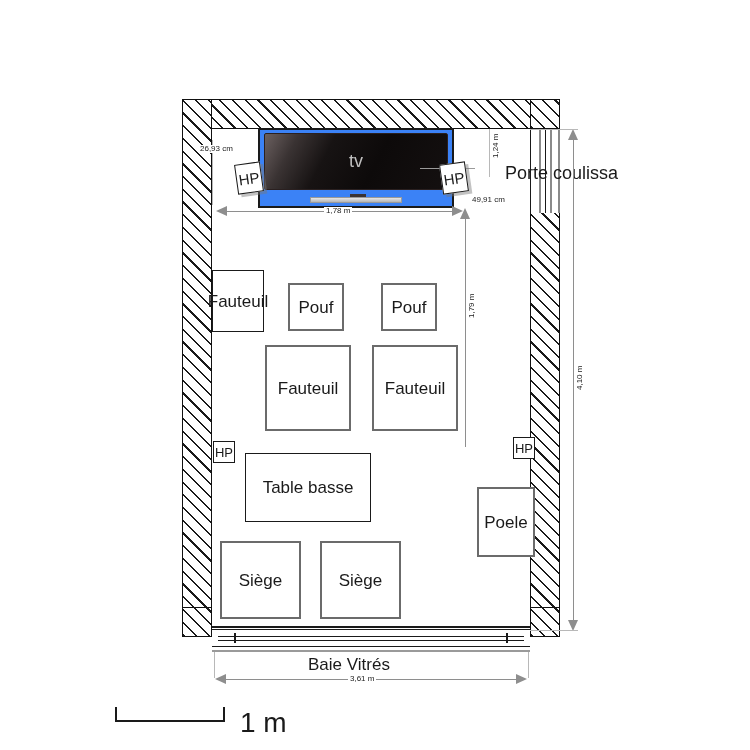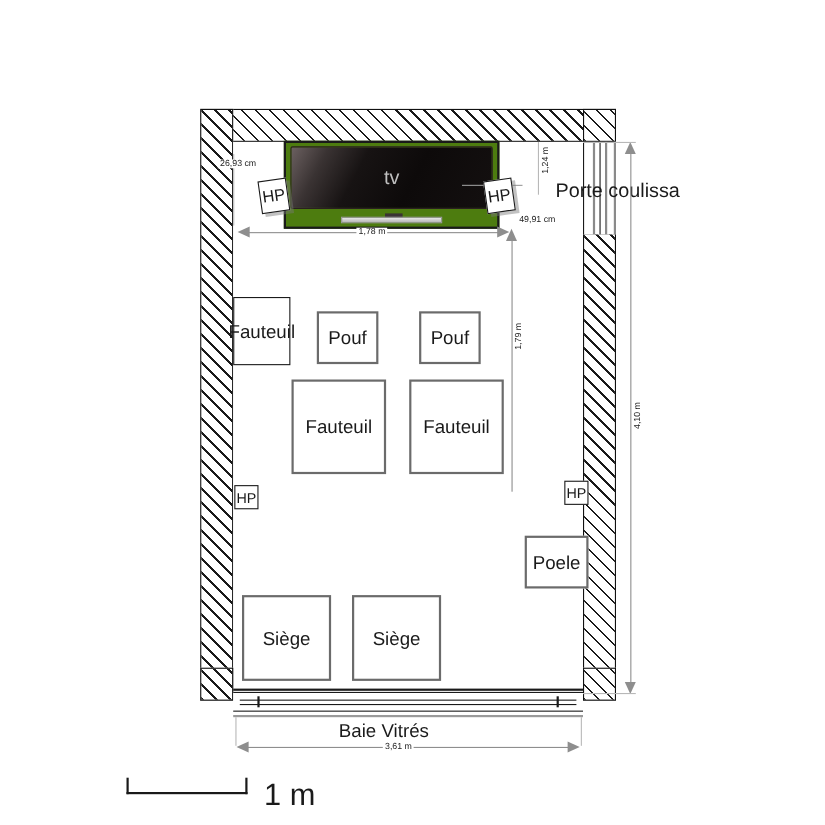--- a/index.html
+++ b/index.html
@@ -90,21 +90,21 @@
   }
   .hp.rot {
     transform: rotate(-8deg);
     box-shadow: 3px 3px 0 rgba(120,120,120,0.45);
   }
 
   
   .tv-frame {
     position: absolute;
     border: 2px solid #1a1a1a;
-    background: #4d7c0f;
+    background: #3b82f6;
     box-sizing: border-box;
   }
   .tv-screen {
     position: absolute;
     left: 4px; top: 3px; right: 4px;
     height: 57px;
     background: linear-gradient(118deg,
         #6b6060 0%, #3a3333 16%,
         #171313 34%, #0d0a0a 60%,
         #141010 100%);
@@ -351,30 +351,33 @@
   </div>
 
   <div class="furn" style="left:265px; top:345px; width:86px; height:86px;">
     <span class="furn-label">Fauteuil</span>
   </div>
 
   <div class="furn" style="left:372px; top:345px; width:86px; height:86px;">
     <span class="furn-label">Fauteuil</span>
   </div>
 
+  <div class="furn thin" style="left:245px; top:453px; width:126px; height:69px;">
+    <span class="furn-label">Table basse</span>
+  </div>
 
   <div class="furn" style="left:220px; top:541px; width:81px; height:78px;">
     <span class="furn-label">Siège</span>
   </div>
 
   <div class="furn" style="left:320px; top:541px; width:81px; height:78px;">
     <span class="furn-label">Siège</span>
   </div>
 
-  <div class="furn" style="left:477px; top:487px; width:58px; height:48px;">
+  <div class="furn" style="left:477px; top:487px; width:58px; height:70px;">
     <span class="furn-label">Poele</span>
   </div>
 
   <div class="room-label" style="left:505px; top:163px;">Porte coulissa</div>
 
   <div class="room-label" style="left:308px; top:655px; font-size:17px;">Baie Vitrés</div>
 
   <div class="dim-ext v" style="left:212px; top:140px; height:65px; background:#b8b8b8;"></div>
   <div class="dim-text" style="left:198px; top:145px;">26,93 cm</div>
 

